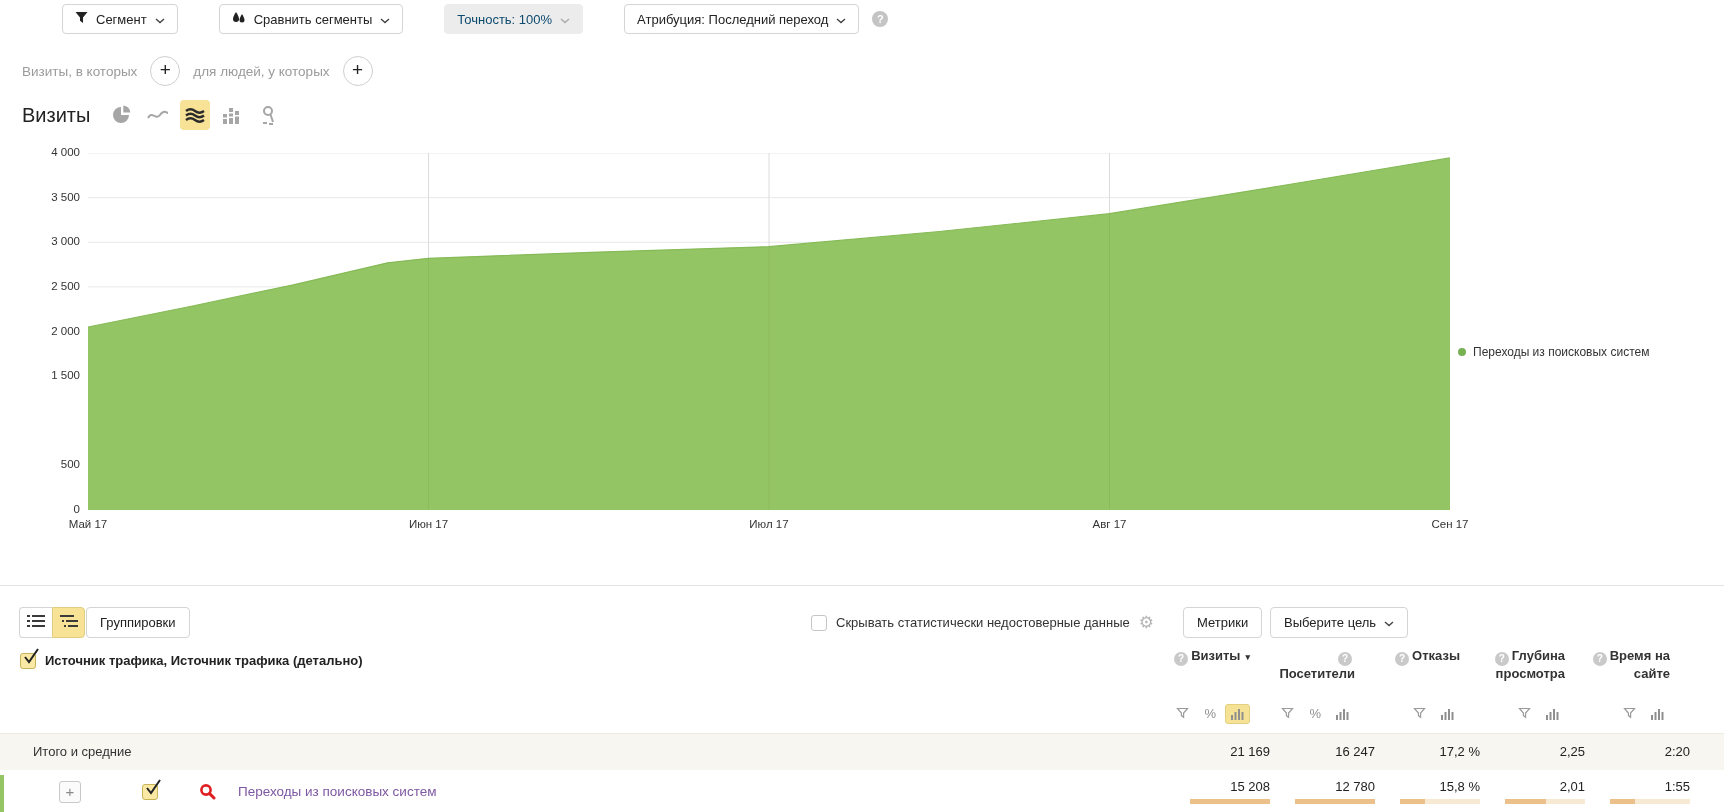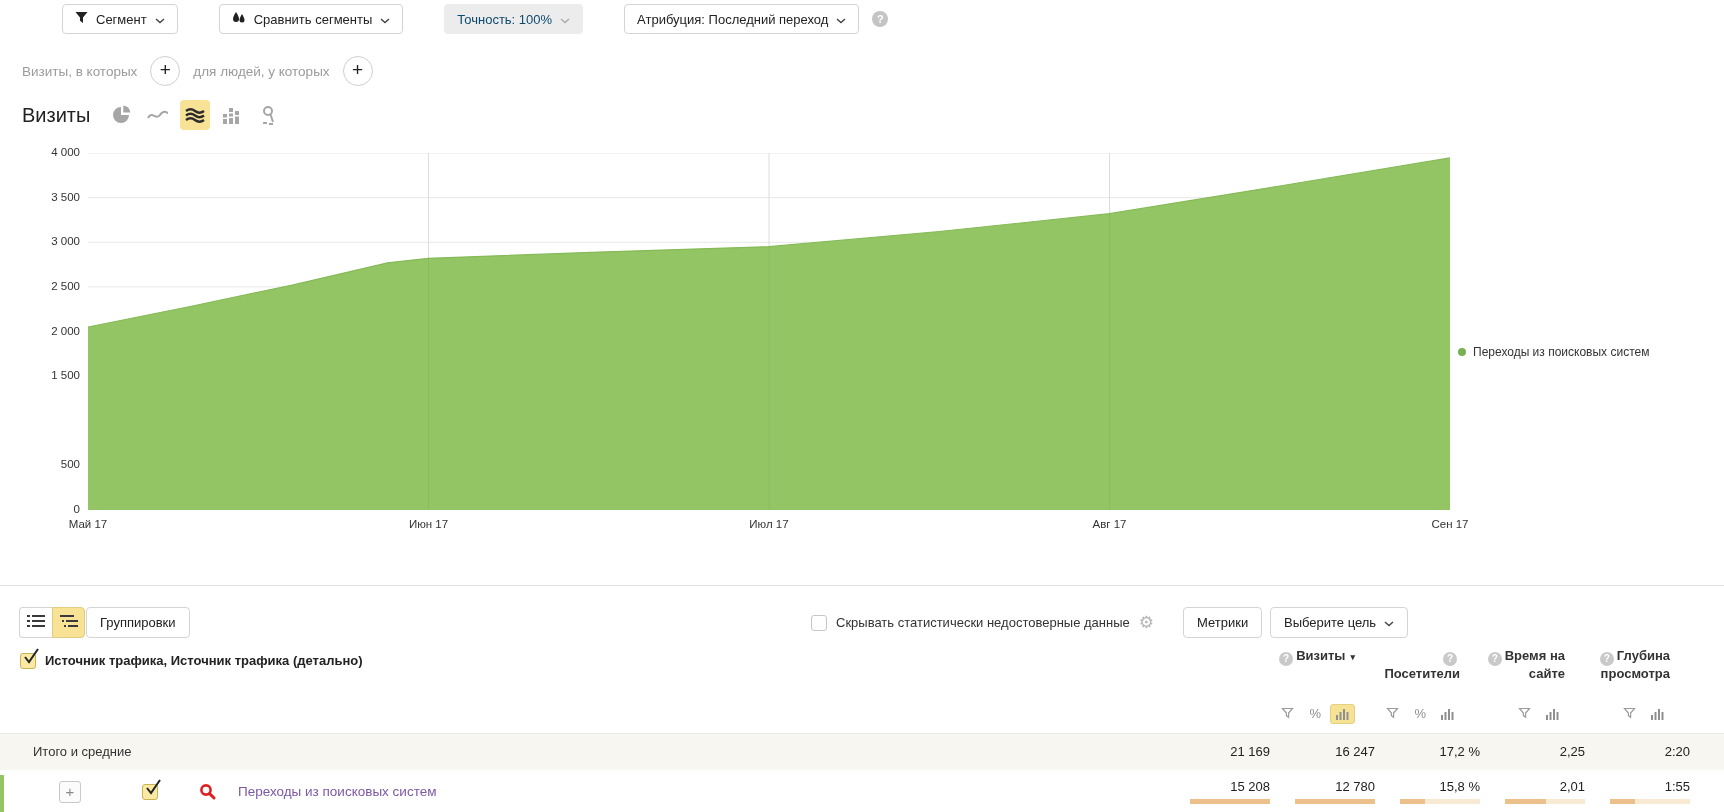--- a/index.html
+++ b/index.html
@@ -326,41 +326,61 @@
                   <rect y="7" width="2" height="5"></rect>
                   <rect x="3.5" y="4" width="2" height="8"></rect>
                   <rect x="7" y="1" width="2" height="11"></rect>
                   <rect x="10.5" y="4" width="2" height="8"></rect>
                 </g>
               </svg>
             </span>
           </div>
         </div>
         <div class="mcol">
-          <div class="mhead"><span class="qicon">?</span><span>Время на сайте</span></div>
+          <div class="mhead"><span class="qicon">?</span><span>Отказы</span></div>
           <div class="mficons">
             <span class="ficon">
               <svg width="13" height="13" viewBox="0 0 13 13">
                 <path d="M1.5 1.5h10L7.6 6v4.2L5.4 8.6V6Z" fill="none" stroke="#9b9b9b" stroke-width="1.2"></path>
               </svg>
             </span>
             <span class="ficon">
               <svg width="13" height="12" viewBox="0 0 13 12">
                 <g fill="#8f8f8f">
                   <rect y="7" width="2" height="5"></rect>
                   <rect x="3.5" y="4" width="2" height="8"></rect>
                   <rect x="7" y="1" width="2" height="11"></rect>
                   <rect x="10.5" y="4" width="2" height="8"></rect>
                 </g>
               </svg>
             </span>
           </div>
         </div>
         <div class="mcol">
           <div class="mhead"><span class="qicon">?</span><span>Глубина просмотра</span></div>
+          <div class="mficons">
+            <span class="ficon">
+              <svg width="13" height="13" viewBox="0 0 13 13">
+                <path d="M1.5 1.5h10L7.6 6v4.2L5.4 8.6V6Z" fill="none" stroke="#9b9b9b" stroke-width="1.2"></path>
+              </svg>
+            </span>
+            <span class="ficon">
+              <svg width="13" height="12" viewBox="0 0 13 12">
+                <g fill="#8f8f8f">
+                  <rect y="7" width="2" height="5"></rect>
+                  <rect x="3.5" y="4" width="2" height="8"></rect>
+                  <rect x="7" y="1" width="2" height="11"></rect>
+                  <rect x="10.5" y="4" width="2" height="8"></rect>
+                </g>
+              </svg>
+            </span>
+          </div>
+        </div>
+        <div class="mcol">
+          <div class="mhead"><span class="qicon">?</span><span>Время на сайте</span></div>
           <div class="mficons">
             <span class="ficon">
               <svg width="13" height="13" viewBox="0 0 13 13">
                 <path d="M1.5 1.5h10L7.6 6v4.2L5.4 8.6V6Z" fill="none" stroke="#9b9b9b" stroke-width="1.2"></path>
               </svg>
             </span>
             <span class="ficon">
               <svg width="13" height="12" viewBox="0 0 13 12">
                 <g fill="#8f8f8f">
                   <rect y="7" width="2" height="5"></rect>

